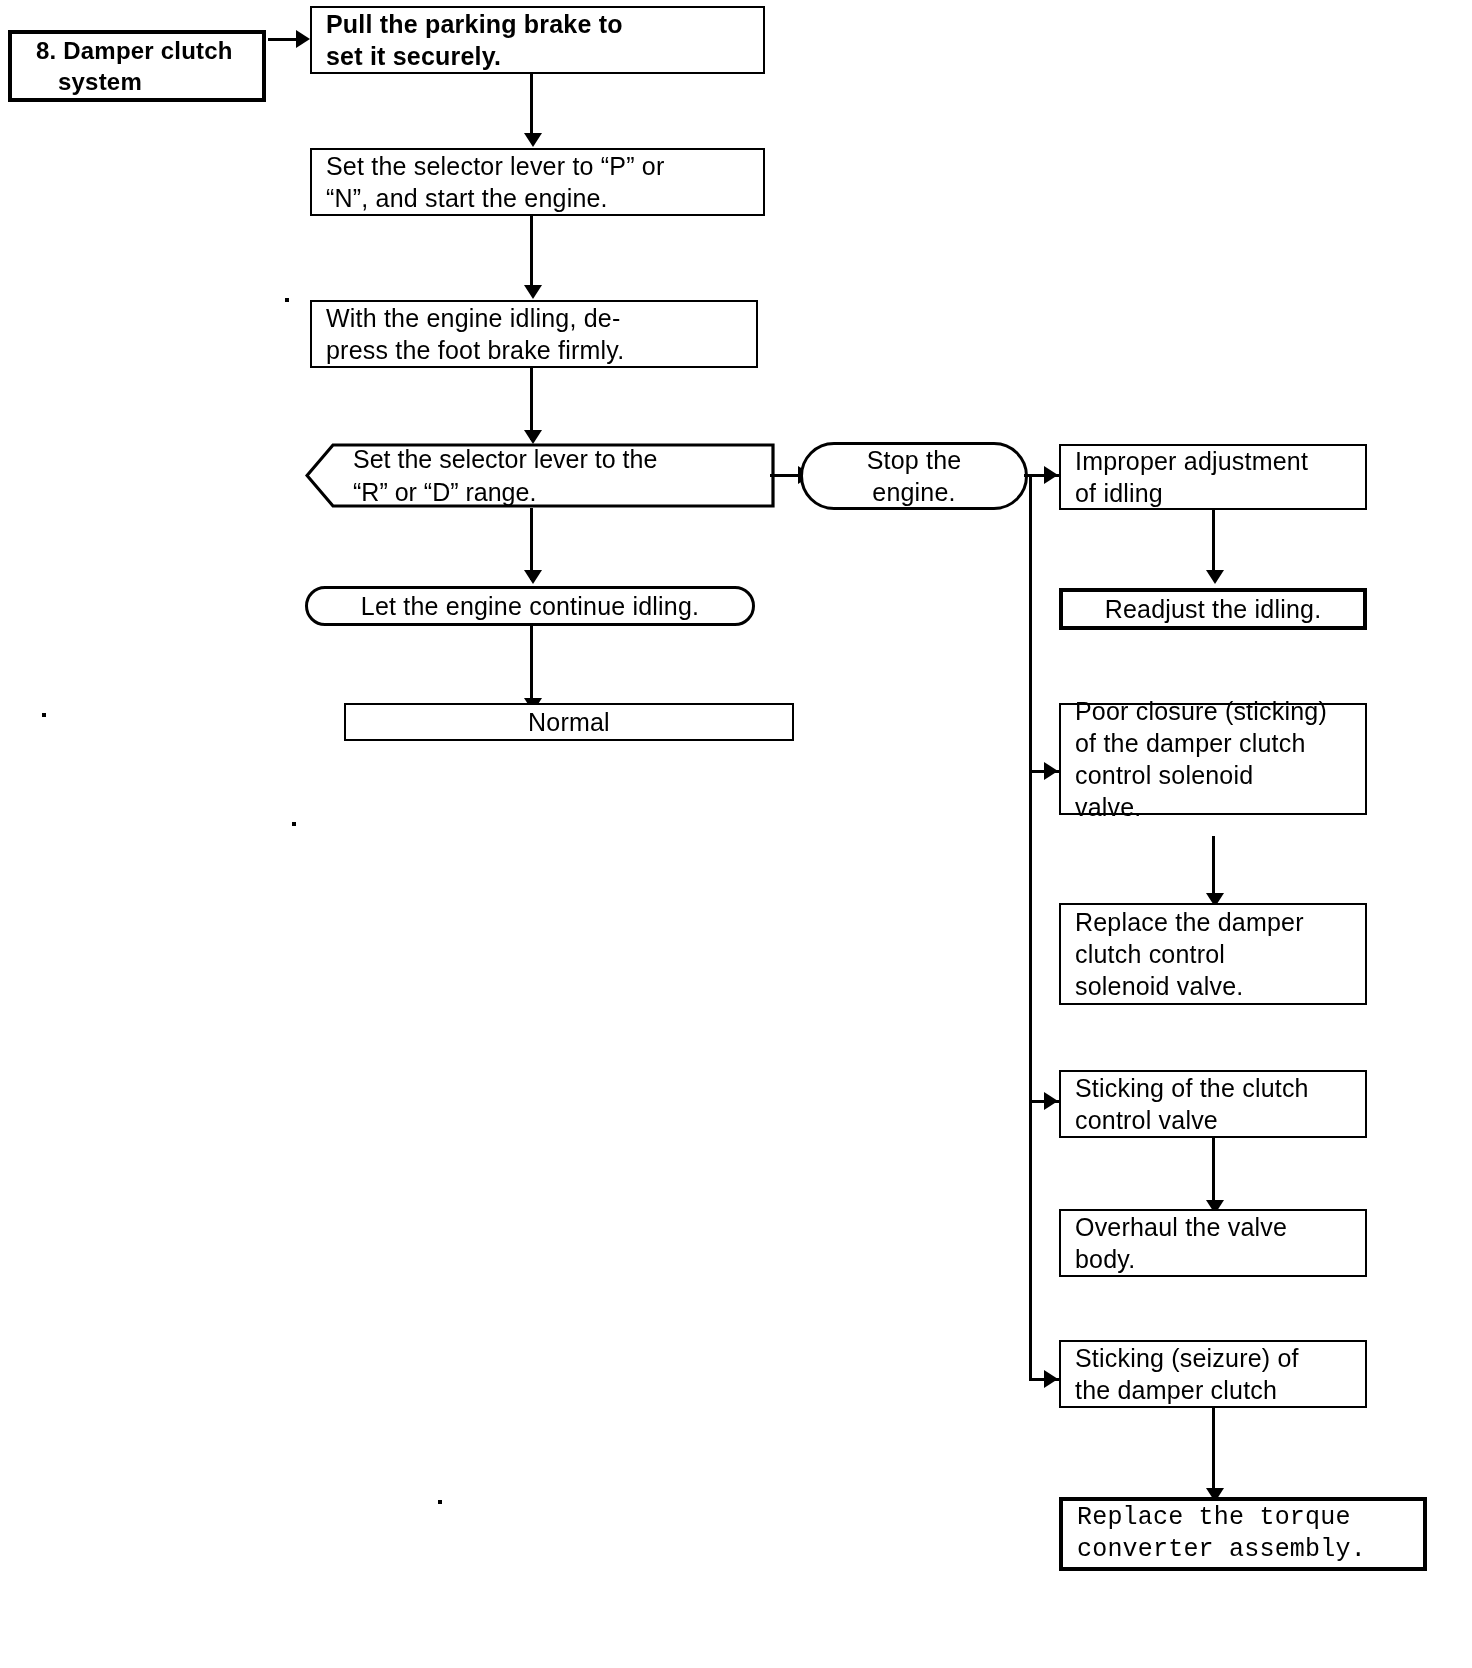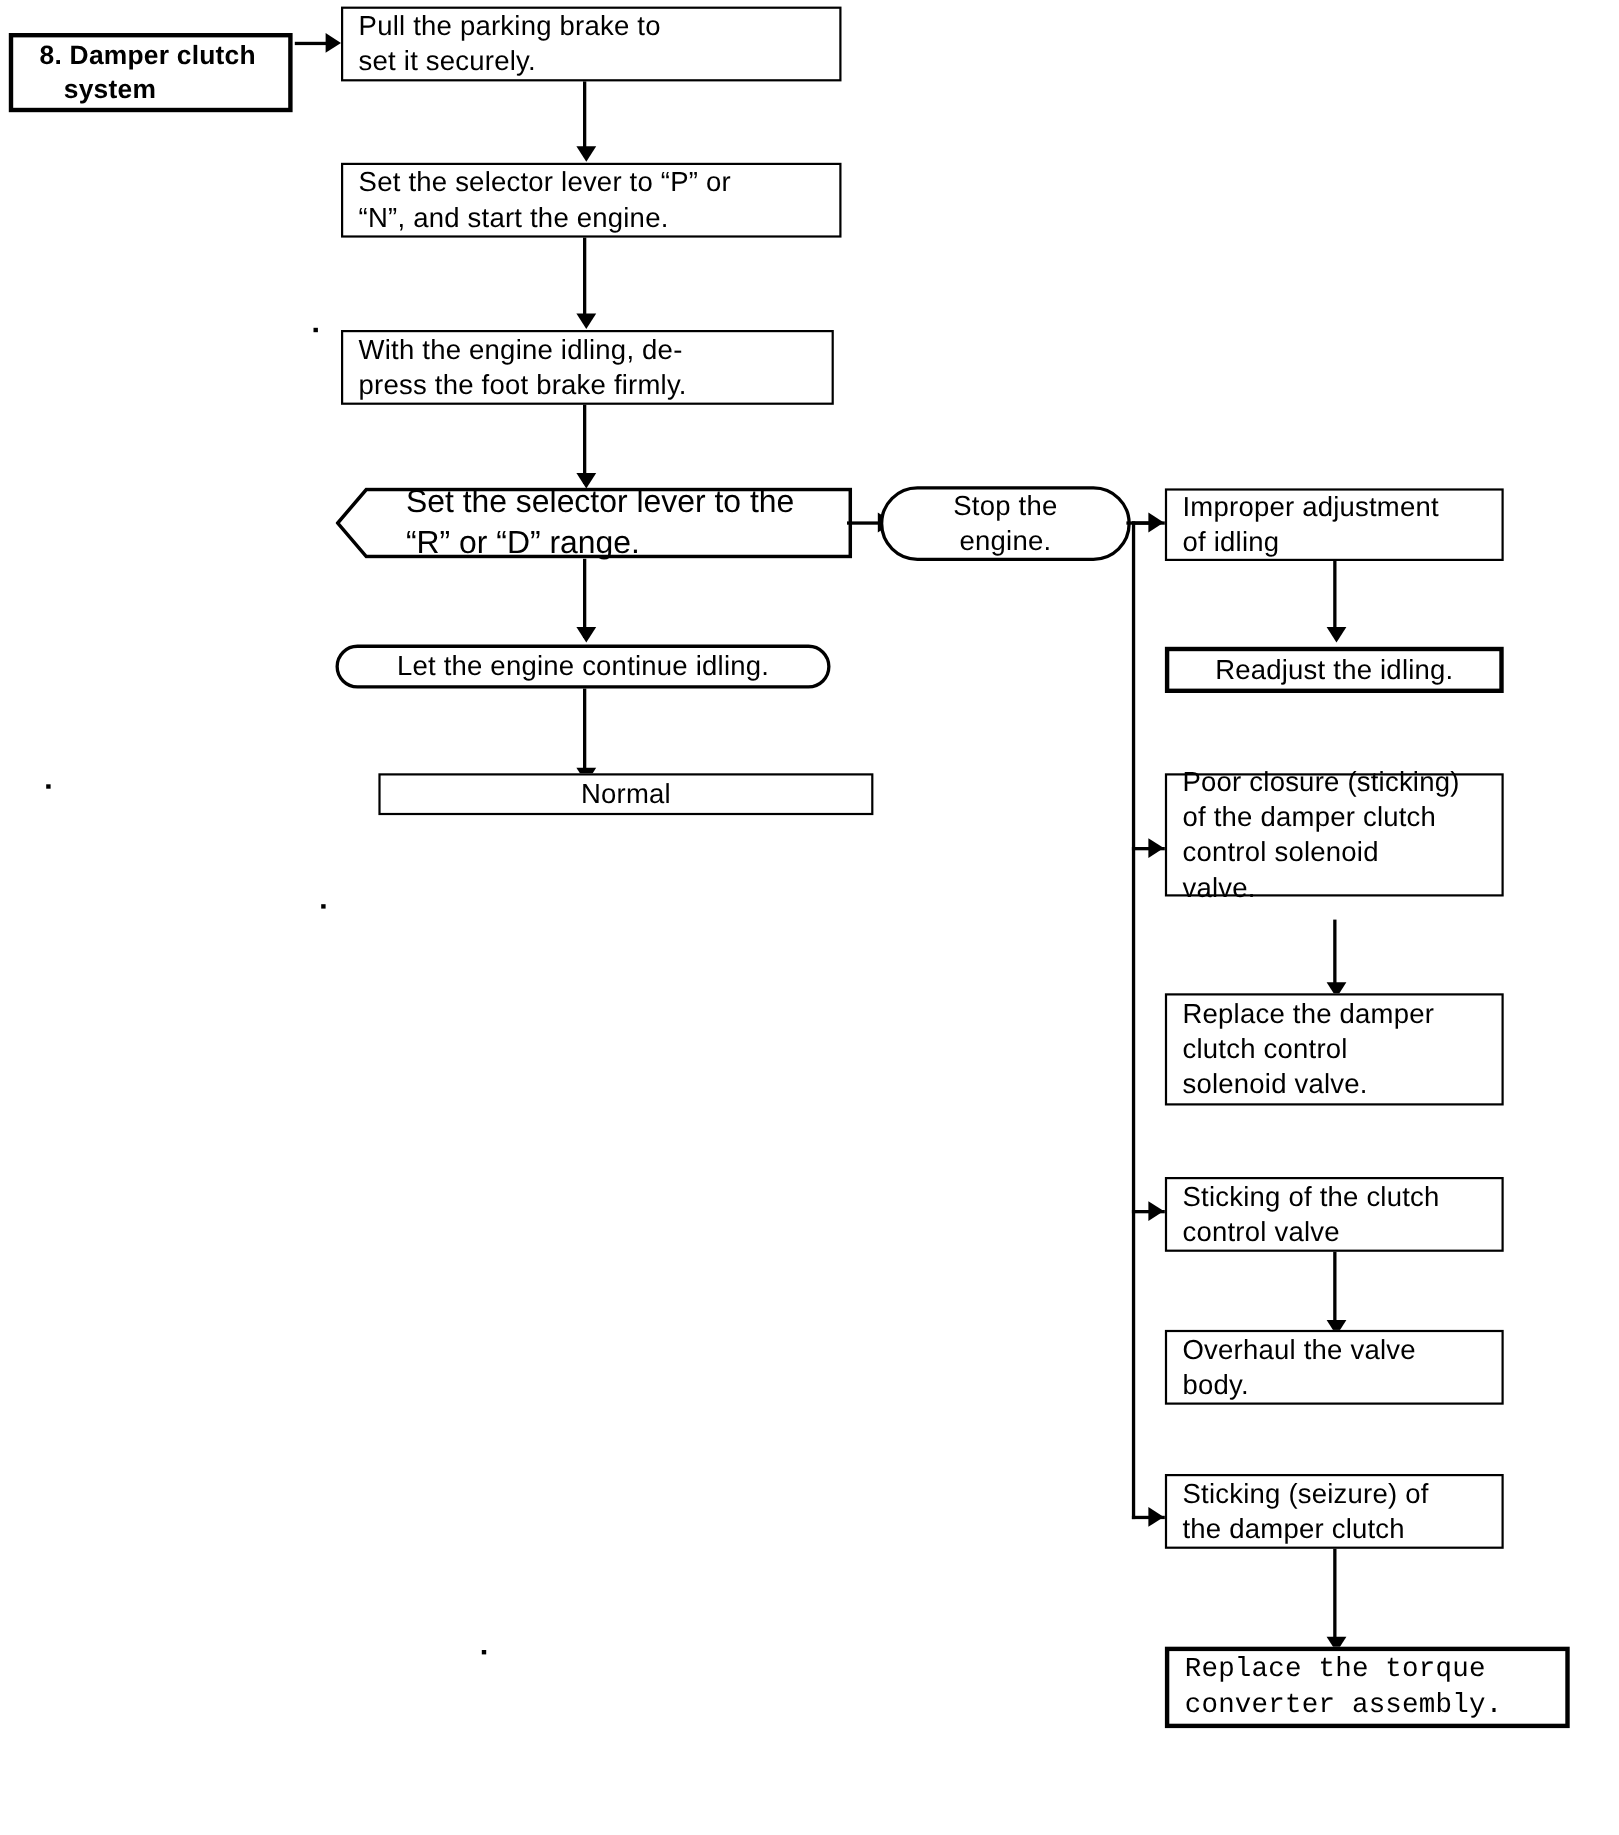--- a/index.html
+++ b/index.html
@@ -55,25 +55,25 @@
     justify-content: flex-end;
   }
 
   
   .hexwrap {
     position: absolute;
   }
   .hexwrap svg { display: block; }
   .hexwrap .hextext {
     position: absolute;
-    top: 0; left: 16px;
+    top: 0; left: 0;
     width: 100%; height: 100%;
     display: flex;
-    align-items: center;
-    font-size: 29px;
+    align-items: flex-end;
+    font-size: 25px;
     line-height: 1.3;
     padding-left: 48px;
     padding-right: 42px;
     box-sizing: border-box;
     white-space: pre-line;
   }
 
   
   .vline {
     position: absolute;
@@ -113,21 +113,21 @@
   <div class="node titlebox pad-l" style="left:8px; top:6px; width:258px; height:72px;margin-top:24px;">
     <span class="txt hang">
       <span>8. Damper clutch</span>
       <span class="l2">system</span>
     </span>
   </div>
 
   <div class="hline" style="left:268px; top:38px; width:34px;"></div>
   <div class="arrow-r" style="left:296px; top:30px;"></div>
 
-  <div class="node pad-l" style="left:310px; top:6px; width:455px; height:68px;">
+  <div class="node pad-l" style="left:310px; top:6px; width:455px; height:68px;font-weight:bold;">
     <span class="txt">Pull the parking brake to
 set it securely.</span>
   </div>
 
   <div class="vline" style="left:530px; top:74px; height:68px;"></div>
   <div class="arrow-d" style="left:524px; top:133px;"></div>
 
   <div class="node pad-l" style="left:310px; top:148px; width:455px; height:68px;">
     <span class="txt">Set the selector lever to “P” or
 “N”, and start the engine.</span>

